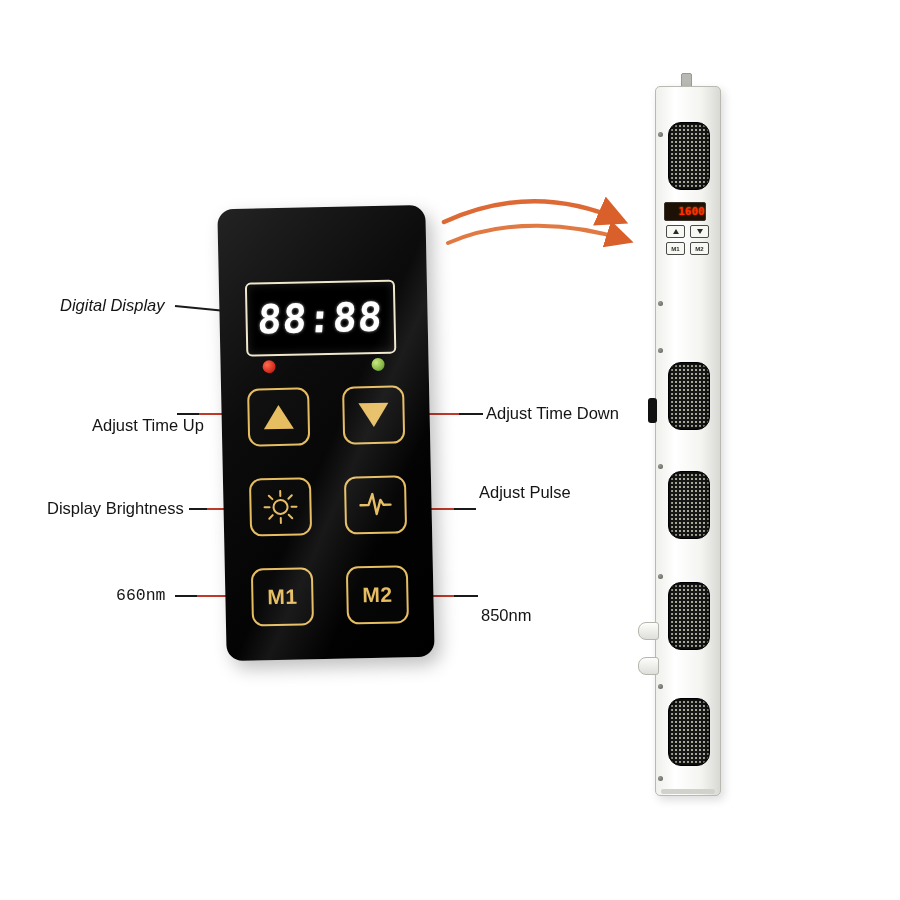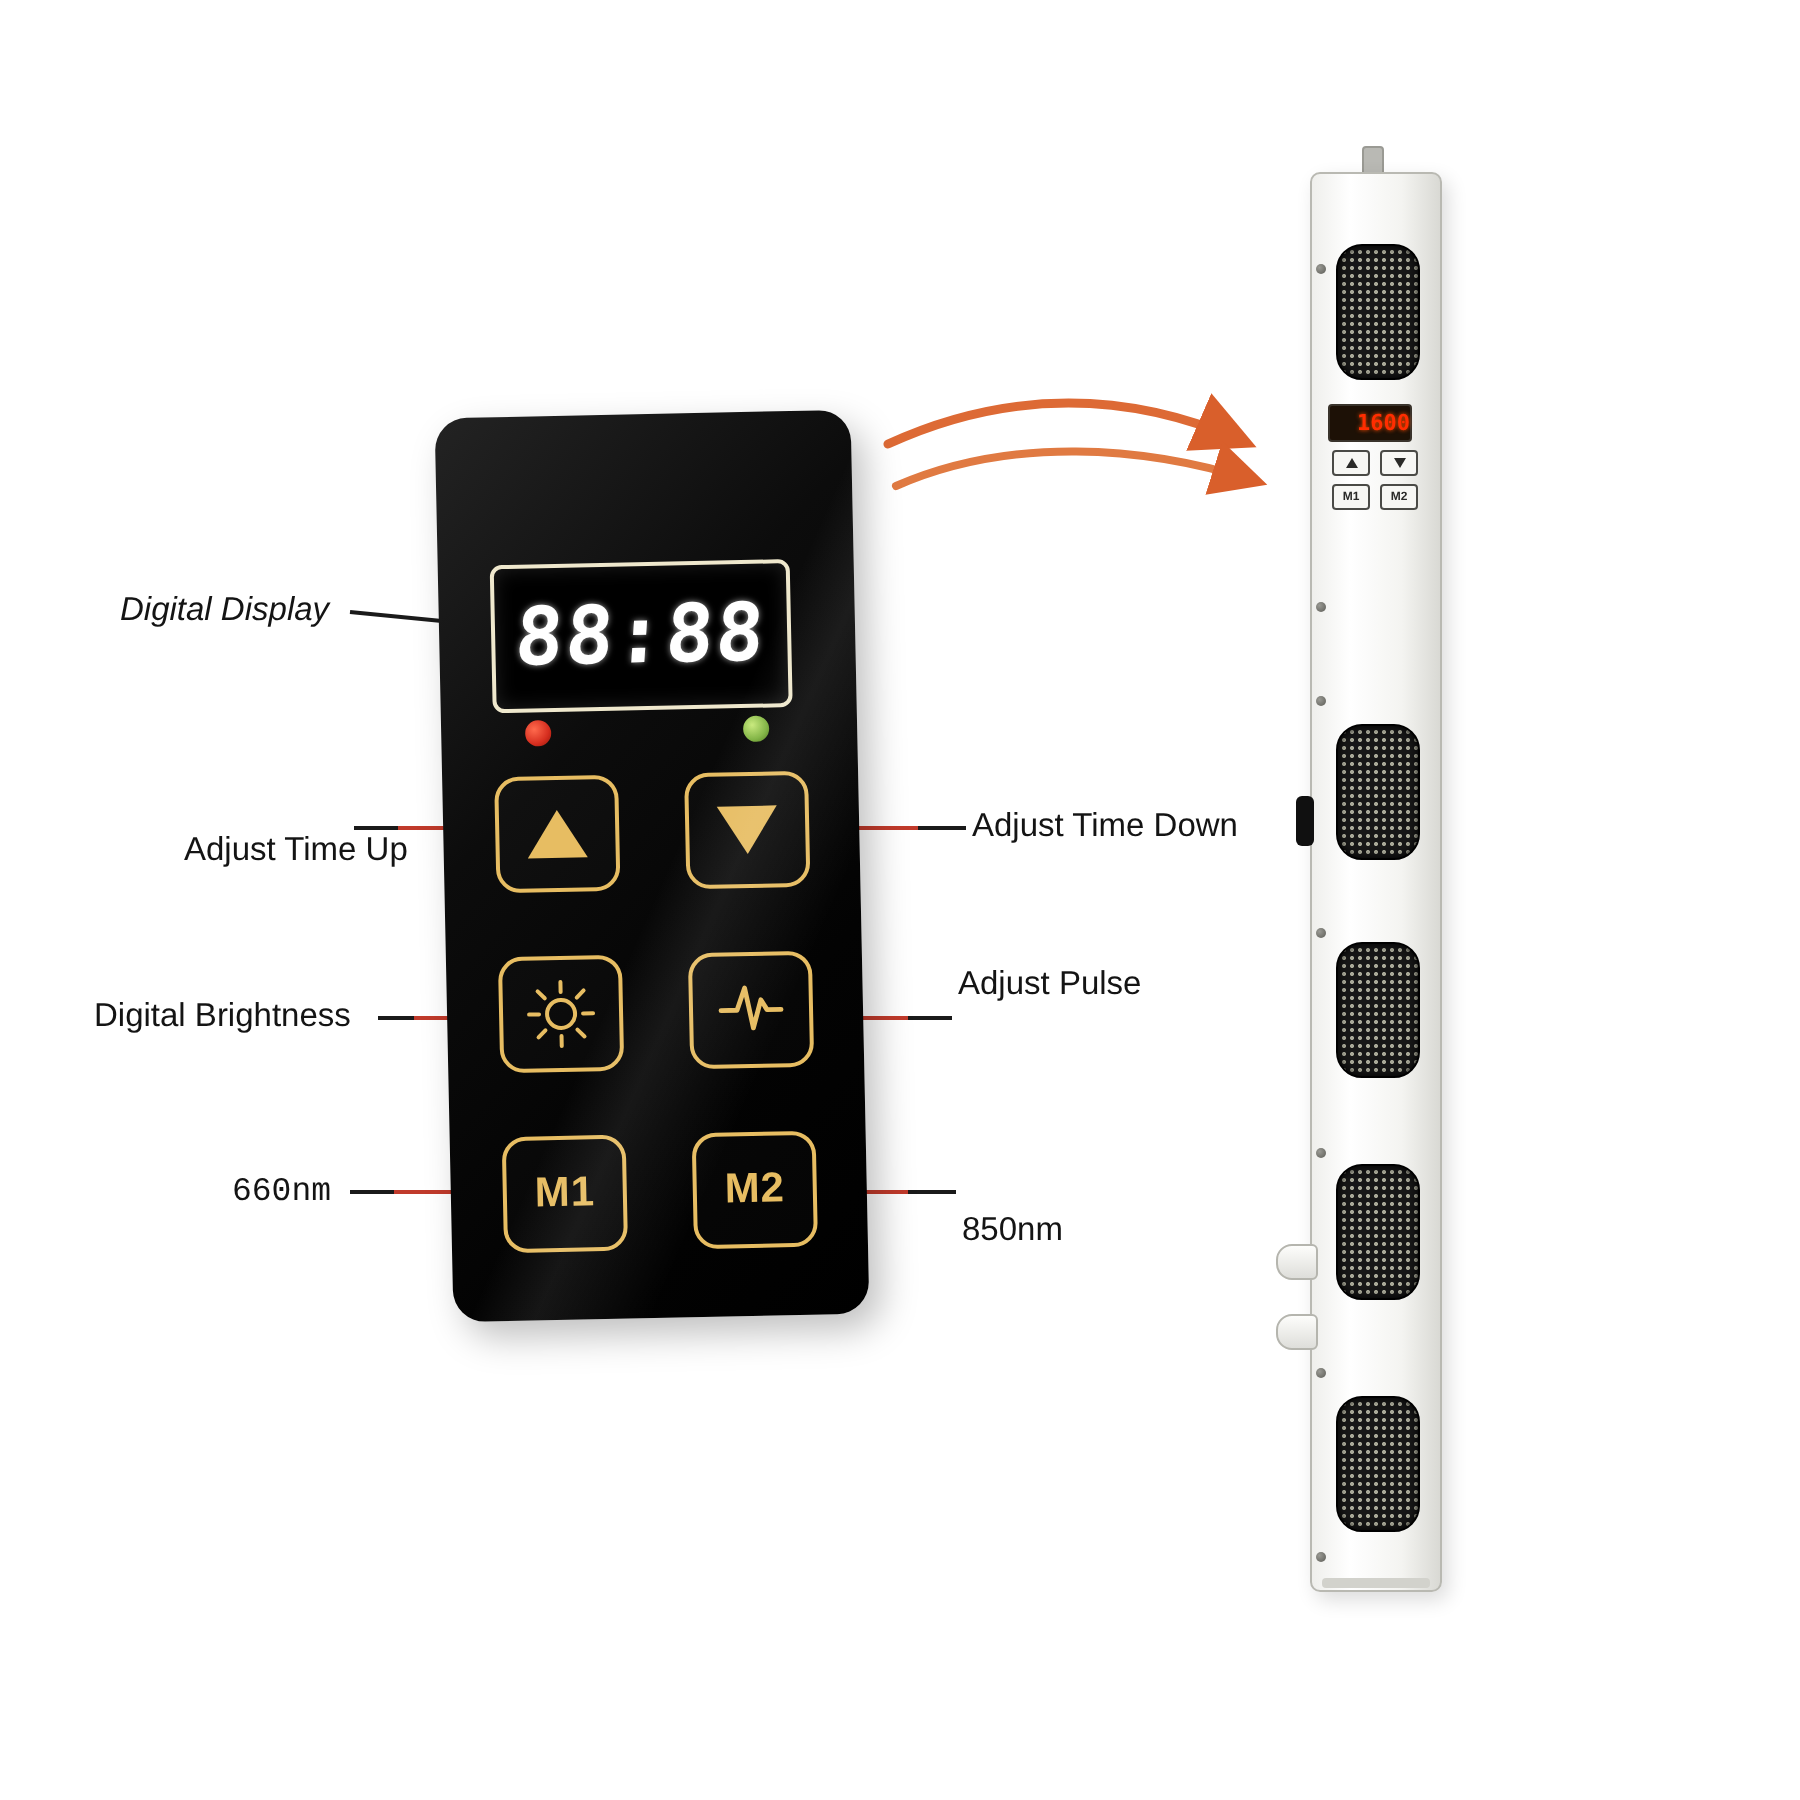--- a/index.html
+++ b/index.html
@@ -98,21 +98,21 @@
     <line x1="454" y1="509" x2="476" y2="509" stroke="#1a1a1a" stroke-width="2"></line>
     <line x1="402" y1="596" x2="454" y2="596" stroke="#c03a2b" stroke-width="2"></line>
     <line x1="454" y1="596" x2="478" y2="596" stroke="#1a1a1a" stroke-width="2"></line>
 
     <path d="M444,222 C505,194 565,196 620,220" fill="none" stroke="#dd6a35" stroke-width="4.5" stroke-linecap="round" marker-end="url(#ah)"></path>
     <path d="M448,243 C505,218 572,223 626,240" fill="none" stroke="#e07a42" stroke-width="4" stroke-linecap="round" marker-end="url(#ah)"></path>
   </svg>
 
   <div class="label" style="left:60px;top:296px;font-style:italic;">Digital Display</div>
   <div class="label" style="left:57px;top:416px;margin-left:35px;">Adjust Time Up</div>
-  <div class="label" style="left:47px;top:499px;">Digital Brightness</div>
+  <div class="label" style="left:47px;top:499px;">Display Brightness</div>
   <div class="label" style="left:116px;top:586px;font-family:Liberation Mono, monospace;">660nm</div>
   <div class="label" style="left:486px;top:404px;">Adjust Time Down</div>
   <div class="label" style="left:479px;top:483px;">Adjust Pulse</div>
   <div class="label" style="left:481px;top:586px;margin-top:20px;">850nm</div>
 
   <div class="panel">
     <div class="display">
       <span class="digits">88:88</span>
     </div>
     <div class="led red"></div>

